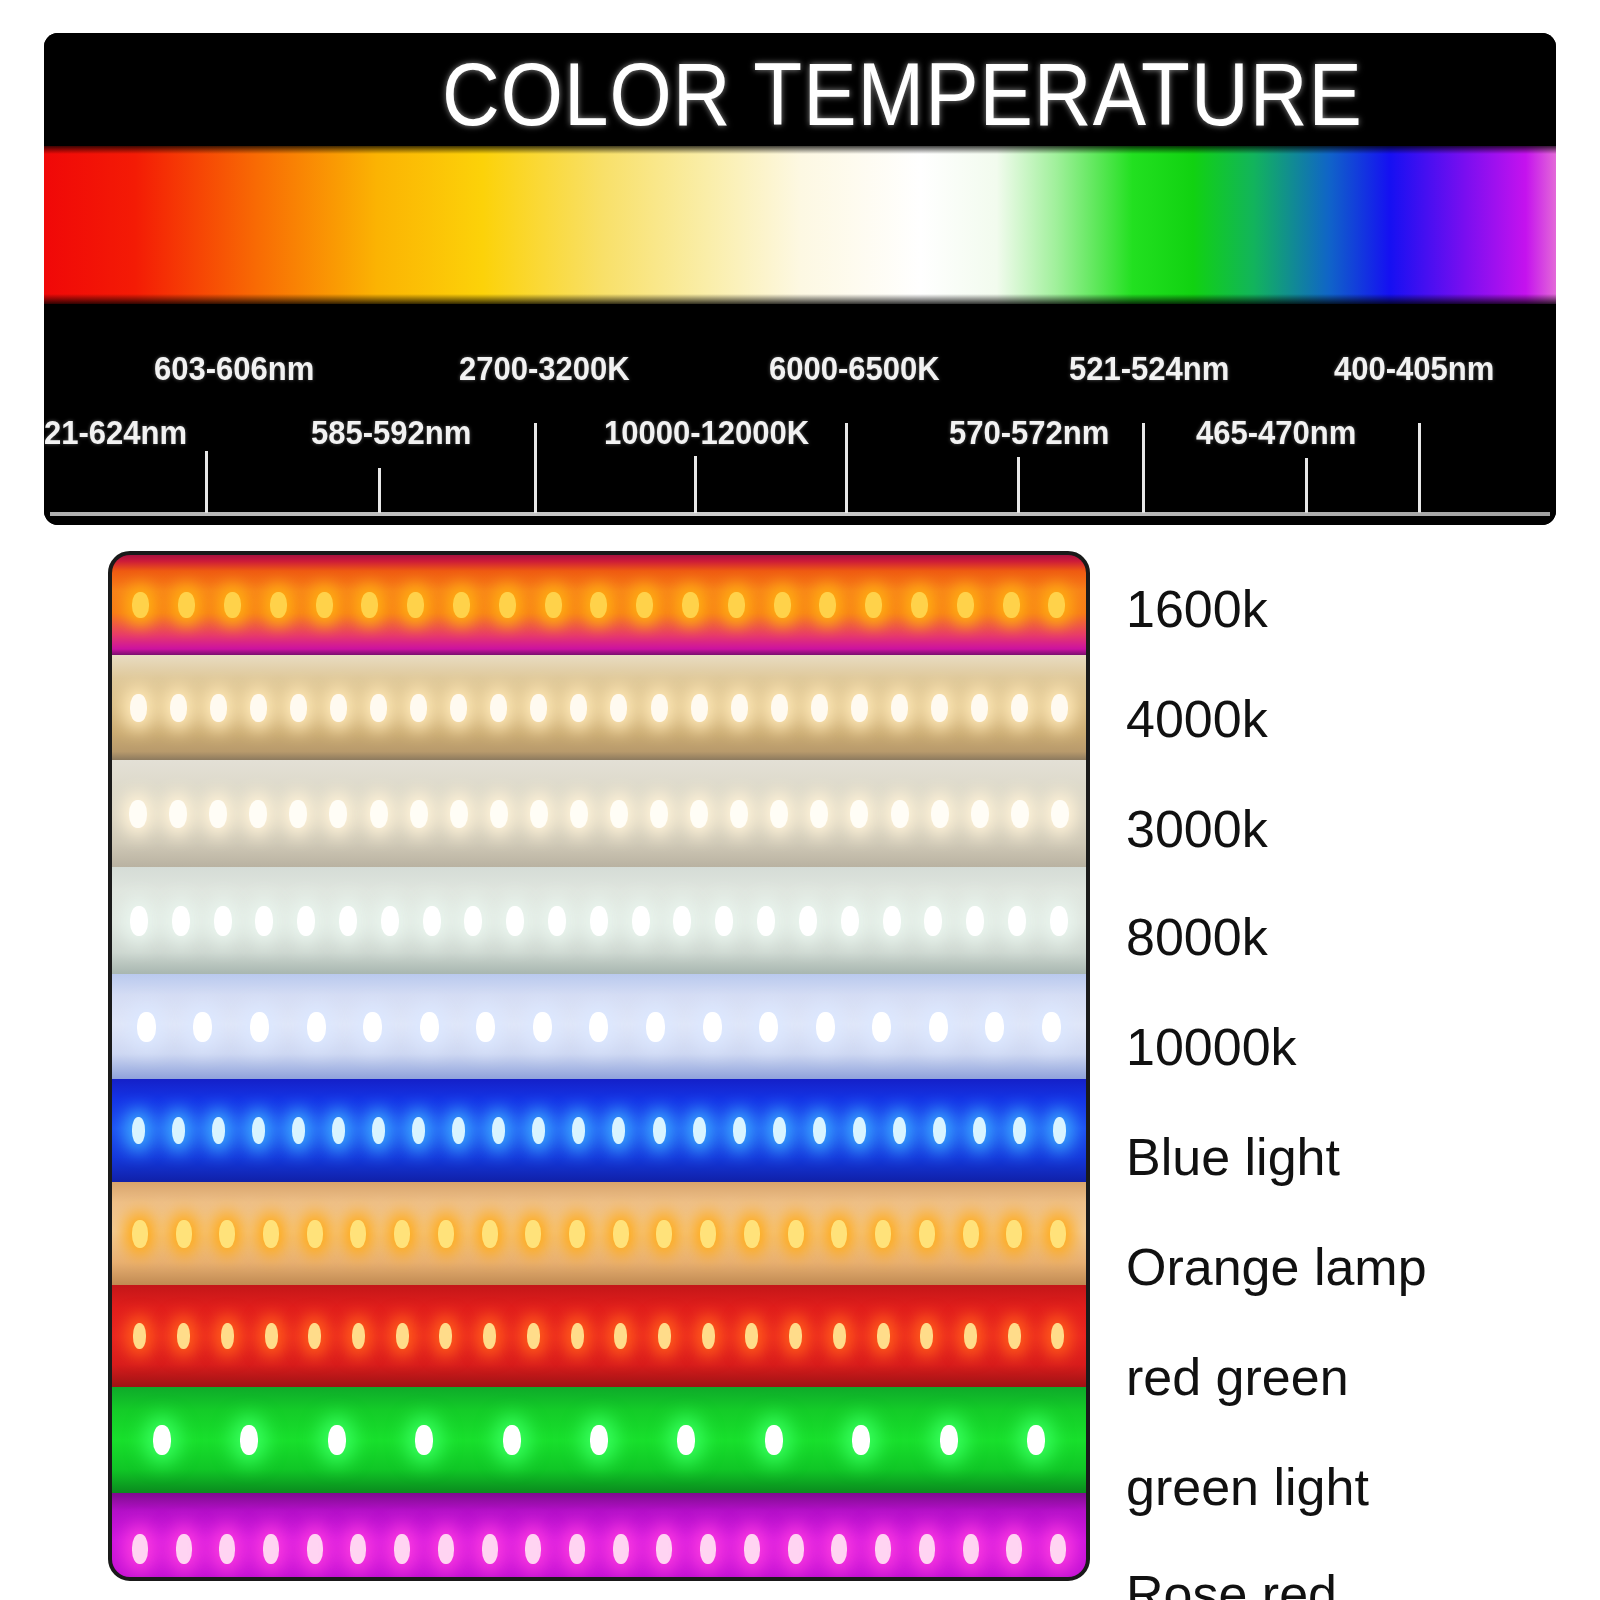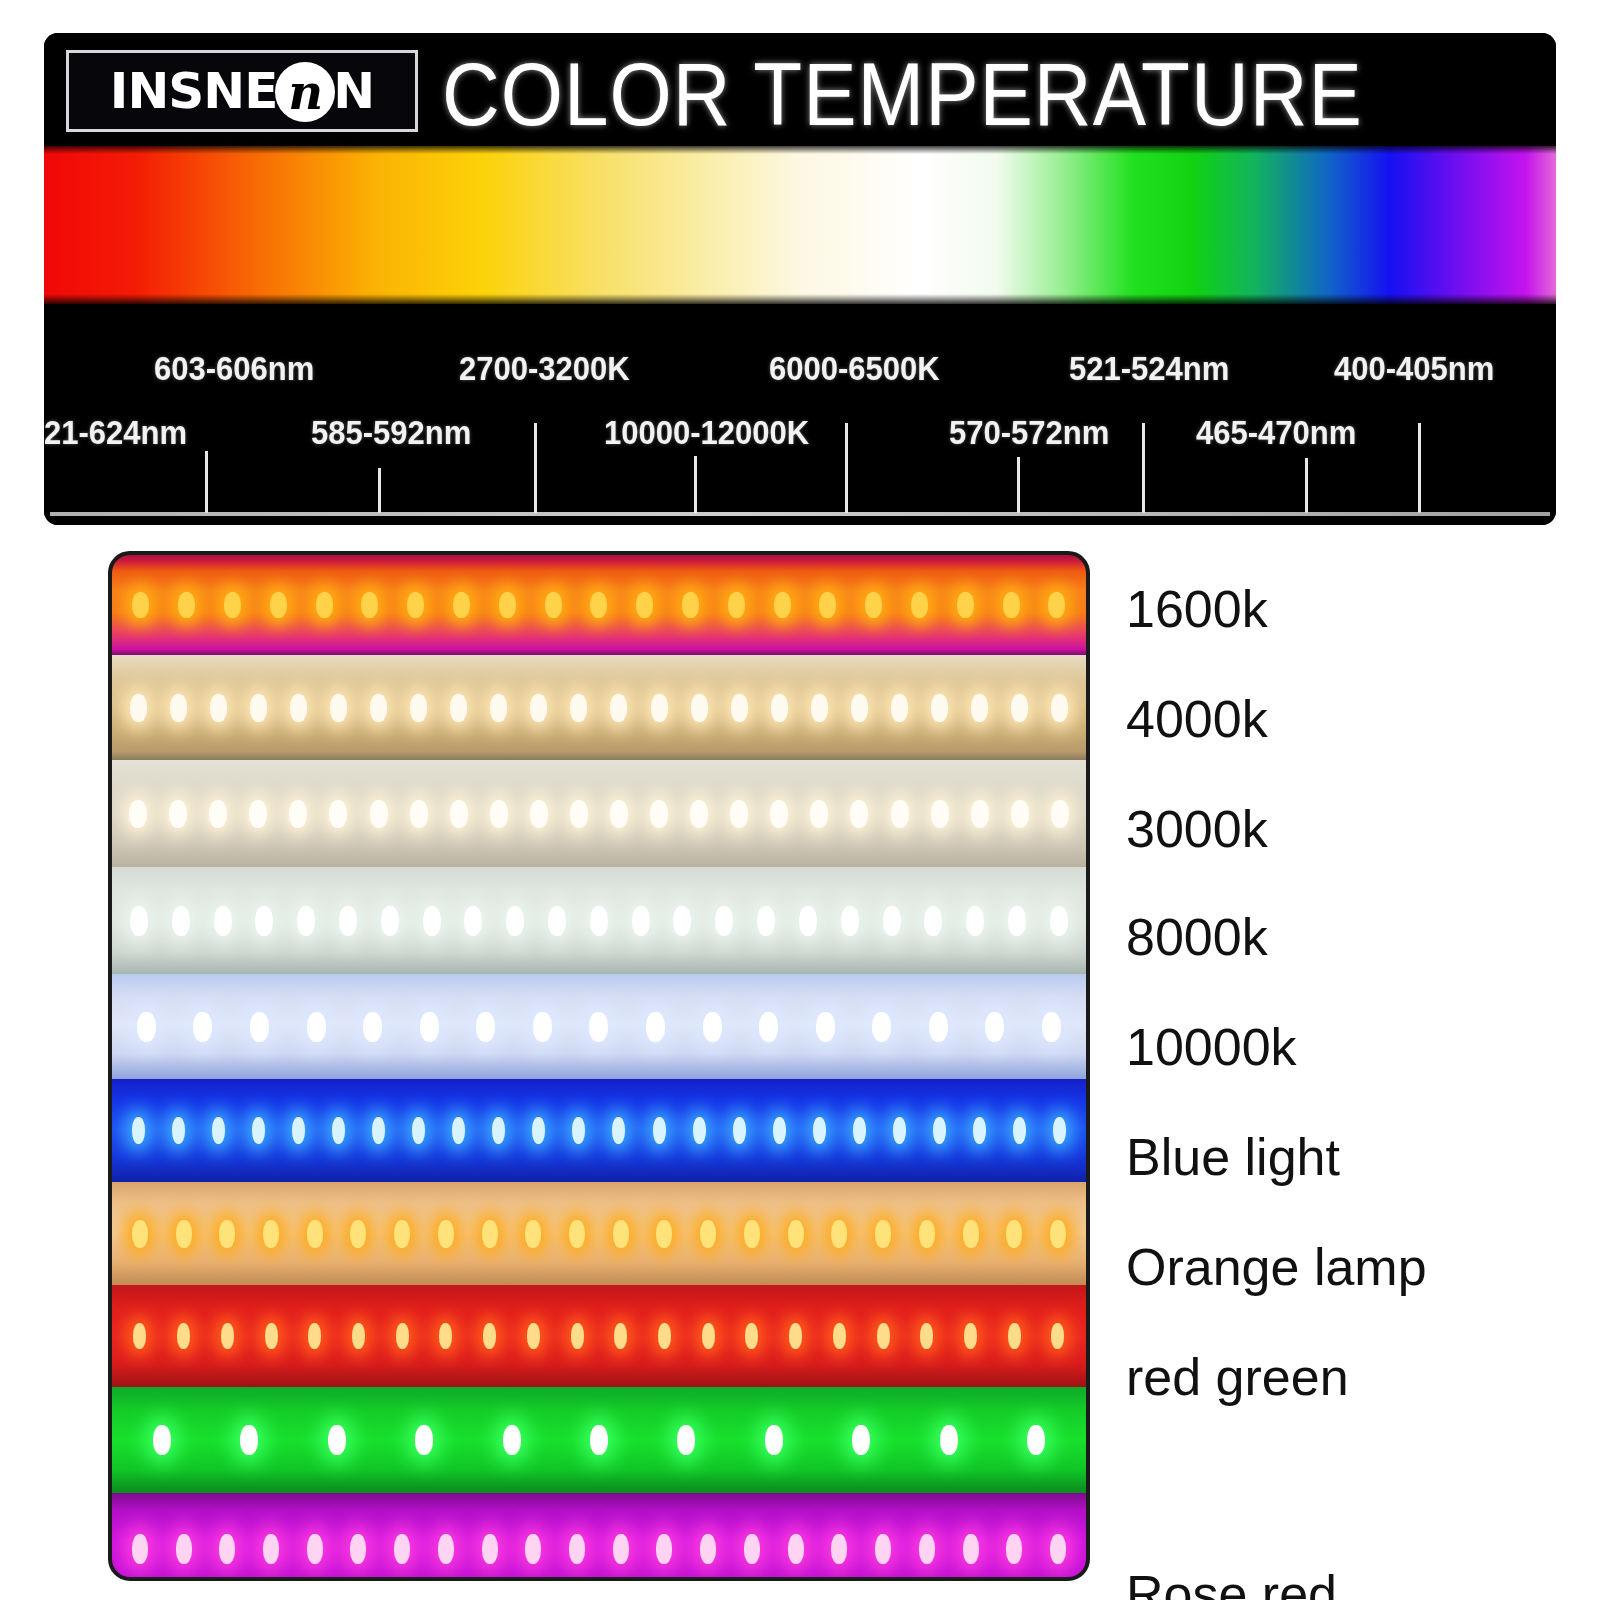--- a/index.html
+++ b/index.html
@@ -171,27 +171,20 @@
   }
 </style>
 </head>
 <body>
 
 <div class="page">
 
   <div class="spectrum-card">
 
     <div class="header-bar">
-      <div class="logo-box">
-        <div class="logo-text">
-          <span class="logo-part">INSNE</span>
-          <span class="logo-circle">n</span>
-          <span class="logo-part">N</span>
-        </div>
-      </div>
       <div class="main-title">COLOR TEMPERATURE</div>
     </div>
 
     <div class="gradient-strip">
       <div class="grad-shadow-top"></div>
       <div class="gradient-inner" id="gradient-inner" style="background: linear-gradient(to right, rgb(240, 8, 8) 0%, rgb(244, 27, 5) 6%, rgb(248, 106, 4) 14%, rgb(251, 179, 3) 22%, rgb(252, 210, 9) 29%, rgb(248, 224, 105) 37%, rgb(250, 238, 170) 44%, rgb(253, 248, 226) 50%, rgb(255, 255, 255) 58%, rgb(242, 251, 238) 63%, rgb(159, 240, 154) 67%, rgb(34, 224, 32) 72%, rgb(17, 210, 17) 76%, rgb(18, 180, 92) 80%, rgb(16, 100, 200) 85%, rgb(21, 16, 242) 89%, rgb(122, 14, 240) 94%, rgb(197, 18, 238) 98%, rgb(227, 106, 216) 100%);"></div>
       <div class="grad-shadow-bottom"></div>
     </div>
 
     <div class="label-region">
@@ -490,16 +483,17 @@
 
   <div class="right-labels" id="right-labels">
       <div class="rlabel" style="top: 30px;">1600k</div>
       <div class="rlabel" style="top: 140px;">4000k</div>
       <div class="rlabel" style="top: 250px;">3000k</div>
       <div class="rlabel" style="top: 358px;">8000k</div>
       <div class="rlabel" style="top: 468px;">10000k</div>
       <div class="rlabel" style="top: 688px;">Orange lamp</div>
       <div class="rlabel" style="top: 578px;">Blue light</div>
       <div class="rlabel" style="top: 798px;">red green</div>
+      <div class="rlabel" style="top: 908px;">green light</div>
       <div class="rlabel" style="top: 1015px;">Rose red</div>
     </div>
 
 </div>
 
 </body></html>

